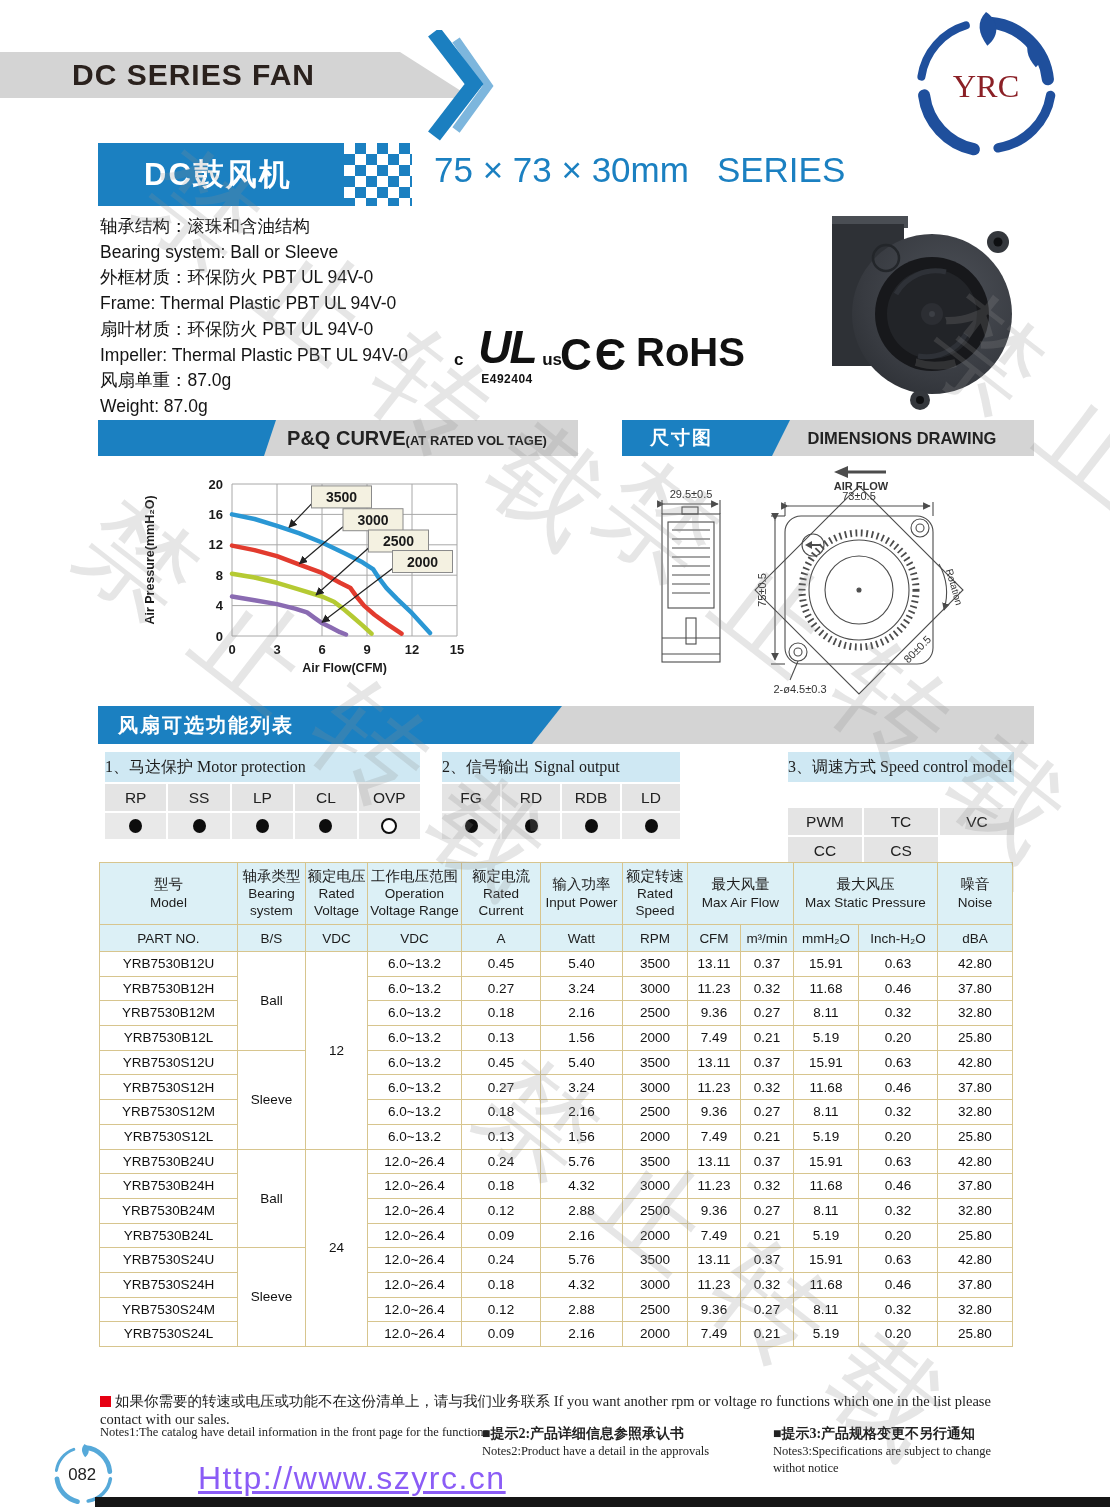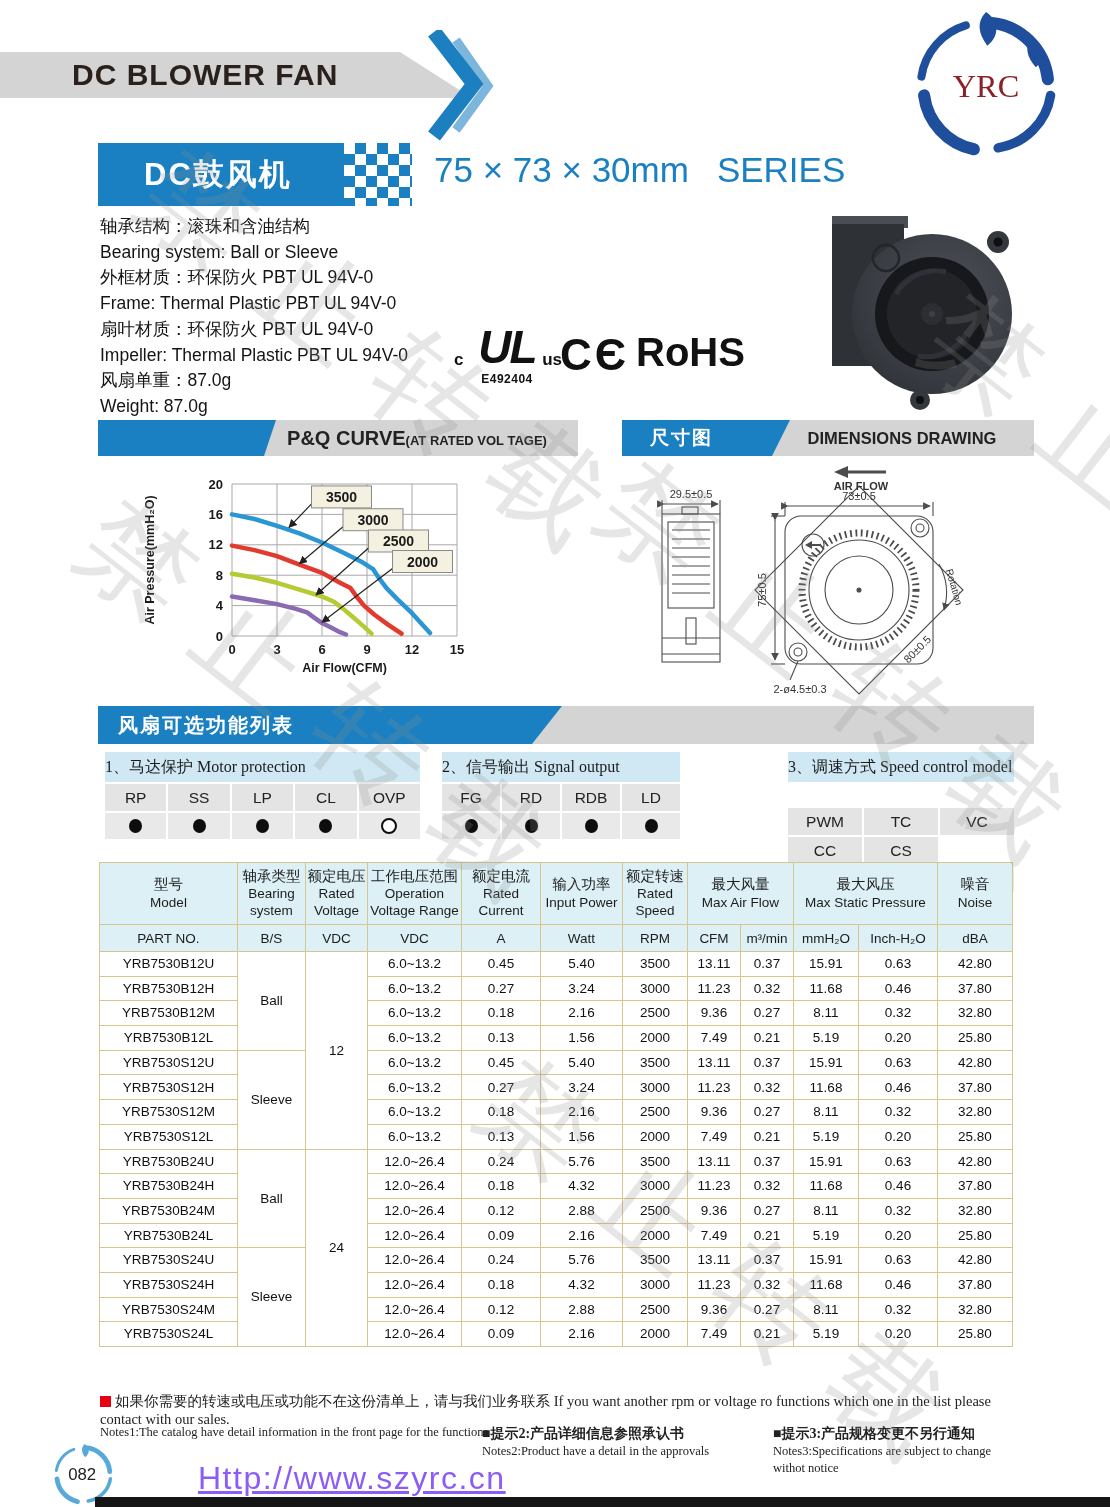--- a/index.html
+++ b/index.html
@@ -99,21 +99,21 @@
 
 <div class="page">
 
   <div class="wm" style="left:200px;top:118px;">禁止转载</div>
   <div class="wm" style="left:140px;top:468px;">禁止转载</div>
   <div class="wm" style="left:660px;top:430px;">禁止转载</div>
   <div class="wm" style="left:540px;top:1028px;">禁止转载</div>
   <div class="wm" style="left:985px;top:262px;">禁止转载</div>
 
   <div class="abs banner">
-    <span>DC BLOWER FAN</span>
+    <span>DC SERIES FAN</span>
   </div>
   <svg class="abs" style="left:378px;top:30px;z-index:2;" width="130" height="112" viewBox="0 0 130 112">
     <path d="M78,10 L110,56 L78,100" stroke="#7db6dd" stroke-width="9" fill="none"></path>
     <path d="M56,2 L96,54 L56,106" stroke="#1b7fc0" stroke-width="15" fill="none"></path>
   </svg>
 
   <svg class="abs" style="left:912px;top:12px;z-index:2;" width="148" height="148" viewBox="0 0 110 110">
     <path d="M58,8 A47,47 0 0 1 101,50" stroke="#1f4f9c" stroke-width="9" fill="none" stroke-linecap="round"></path>
     <path d="M103,62 A47,47 0 0 1 64,101" stroke="#1f4f9c" stroke-width="7" fill="none" stroke-linecap="round"></path>
     <path d="M46,102 A47,47 0 0 1 9,62" stroke="#1f4f9c" stroke-width="9" fill="none" stroke-linecap="round"></path>

